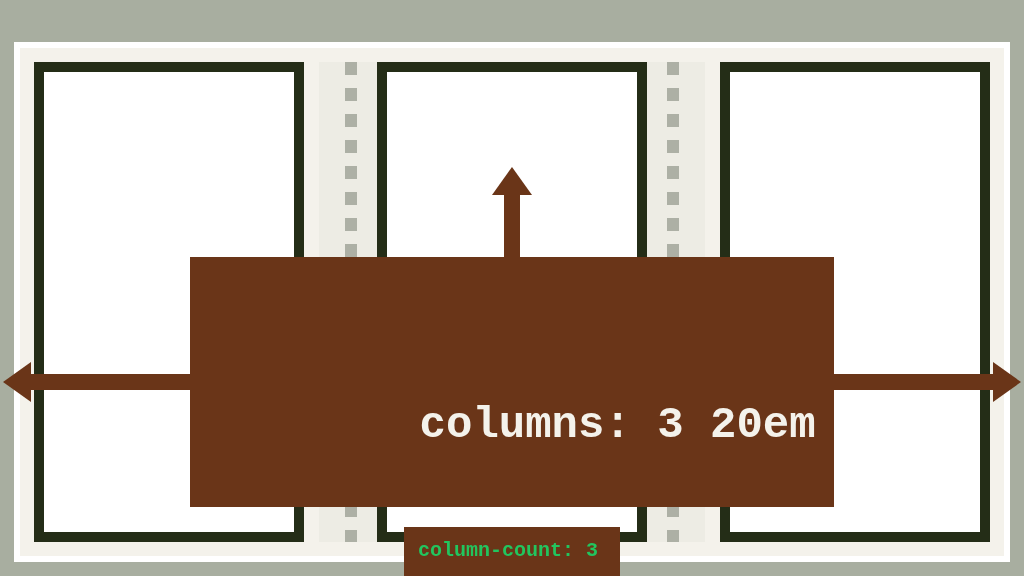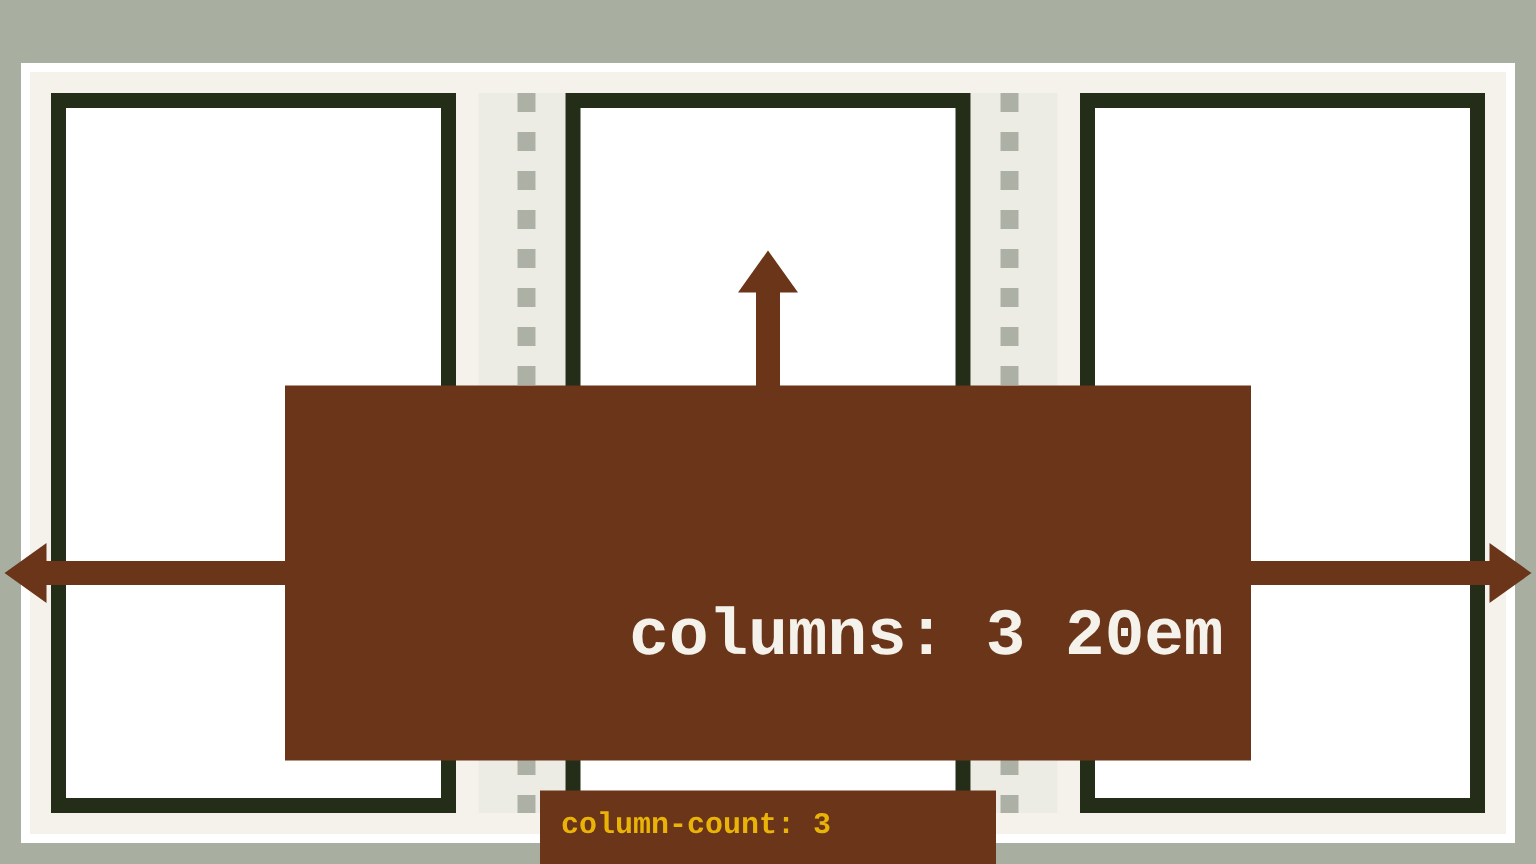--- a/index.html
+++ b/index.html
@@ -123,23 +123,23 @@
     position: absolute;
     right: -22px; top: 50%; transform: translateY(-50%);
     width: 0; height: 0;
     border-top: 20px solid transparent;
     border-bottom: 20px solid transparent;
     border-left: 28px solid #6a3518;
   }
 
   .small-box {
     margin: 20px auto 0 auto;
-    width: 304px;
+    width: 216px;
     background: #6a3518;
-    color: #eab308;
+    color: #22c55e;
     font-weight: bold;
     font-size: 20px;
     line-height: 1.4;
     text-align: left;
     padding: 10px 14px 12px 14px;
   }
   .small-box div { white-space: pre; }
 </style>
 </head>
 <body>

